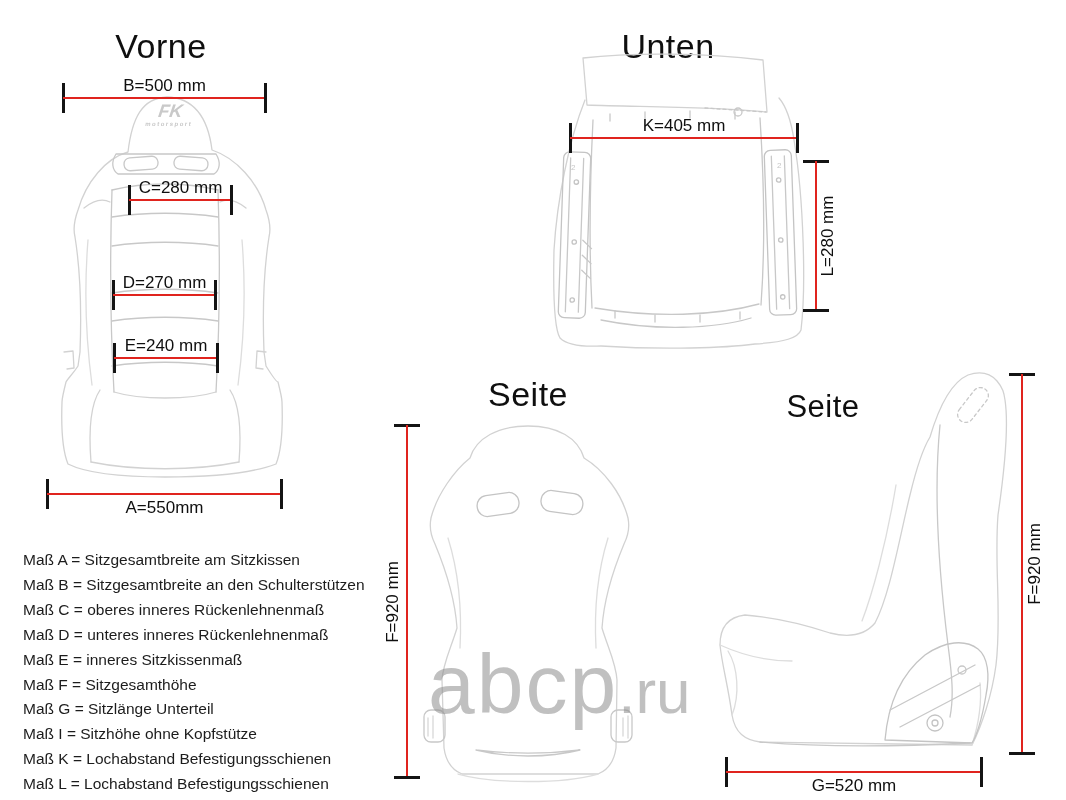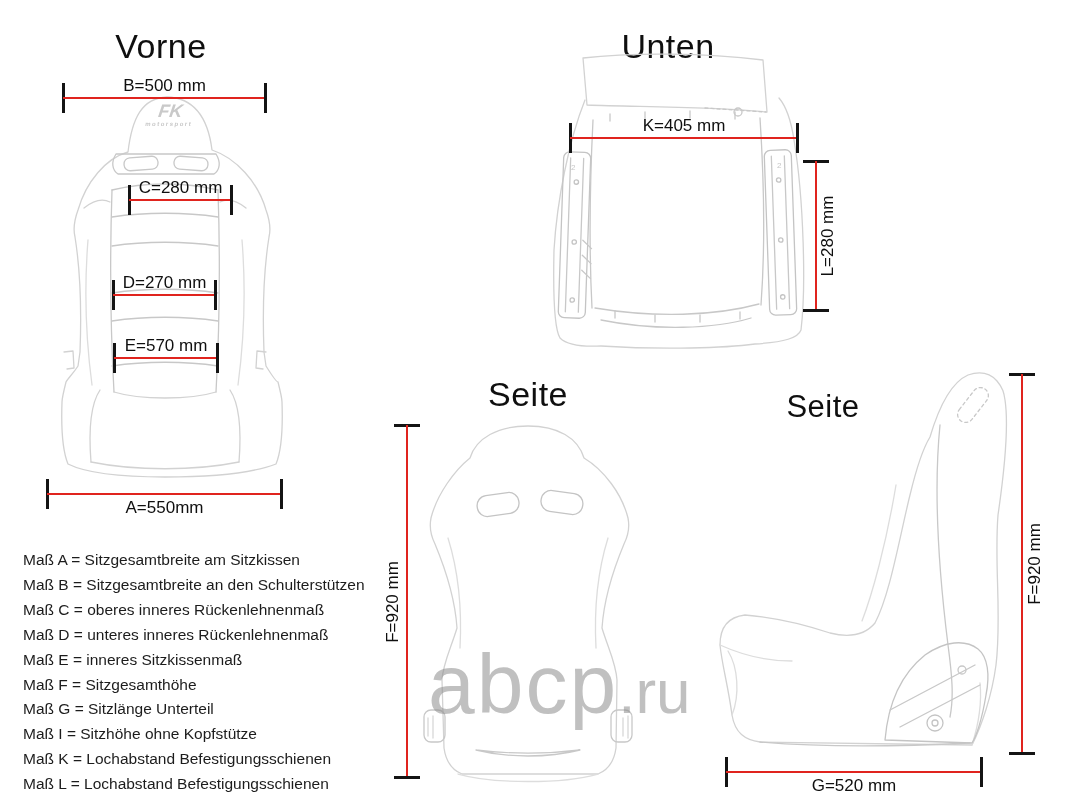--- a/index.html
+++ b/index.html
@@ -212,21 +212,21 @@
   <div class="hdim" style="left:113px;top:264px;width:103px;margin-top:16px;">
     <div class="tick l"></div>
     <div class="line"></div>
     <div class="tick r"></div>
     <span class="lbl">D=270 mm</span>
   </div>
   <div class="hdim" style="left:114px;top:343px;width:104px;">
     <div class="tick l"></div>
     <div class="line"></div>
     <div class="tick r"></div>
-    <span class="lbl">E=570 mm</span>
+    <span class="lbl">E=240 mm</span>
   </div>
   <div class="hdim below" style="left:47px;top:479px;width:235px;">
     <div class="tick l"></div>
     <div class="line"></div>
     <div class="tick r"></div>
     <span class="lbl">A=550mm</span>
   </div>
 
   <div class="hdim" style="left:570px;top:123px;width:207px;padding-left:21px;">
     <div class="tick l"></div>

